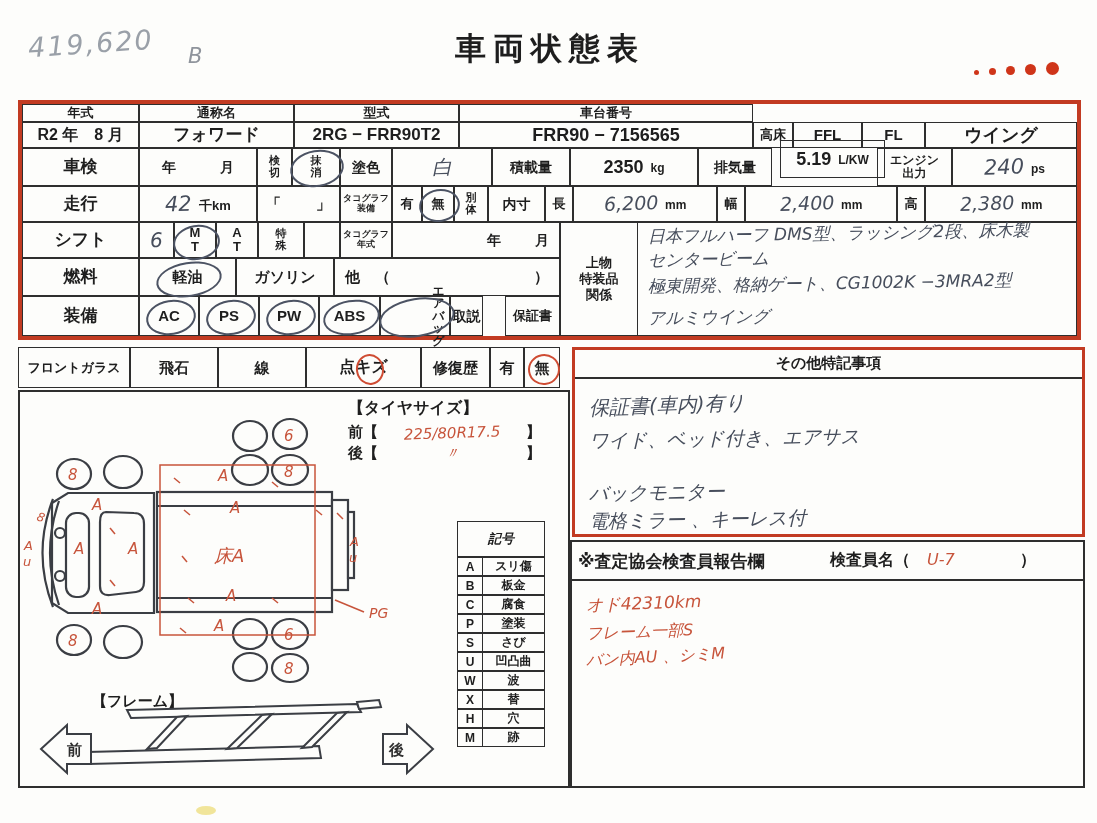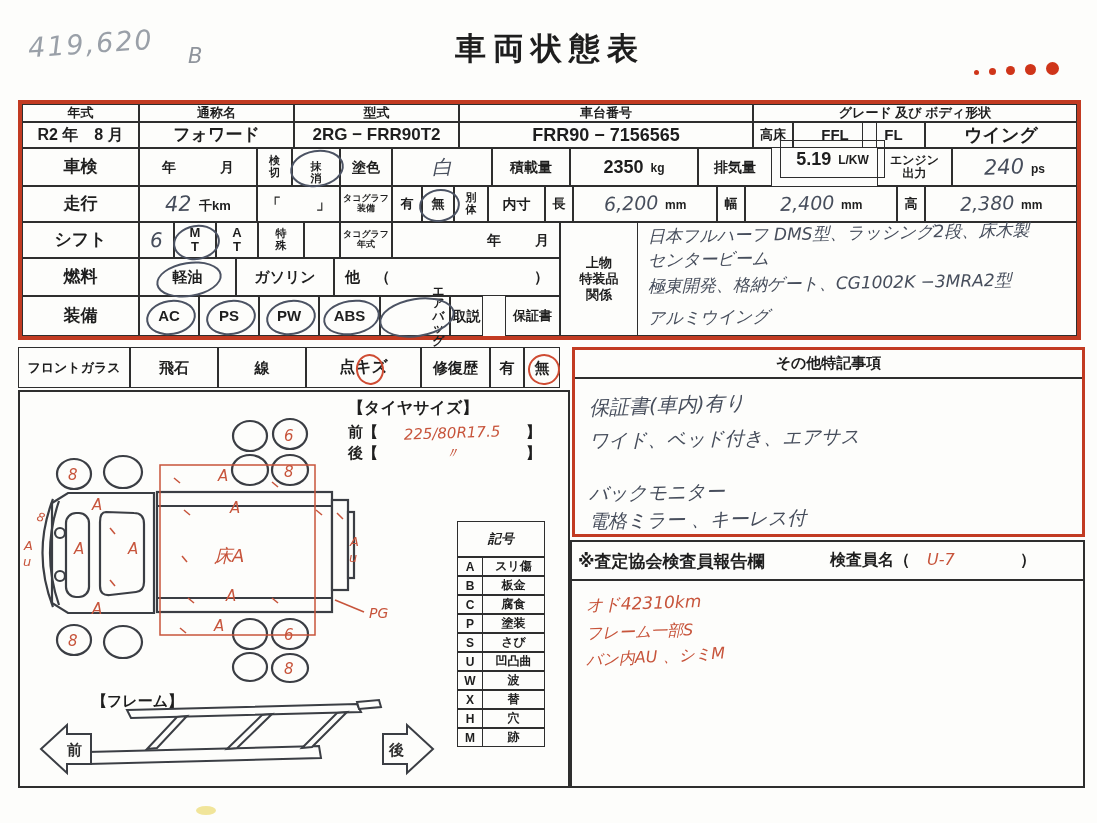--- a/index.html
+++ b/index.html
@@ -44,40 +44,39 @@
     <span class="dot" style="left:73px;top:42px;width:11px;height:11px;"></span>
     <span class="dot" style="left:94px;top:40px;width:13px;height:13px;"></span>
   </div>
 
   <div class="abs" style="left:18px;top:100px;width:1063px;height:240px;box-sizing:border-box;border:4px solid #c23b22;">
 
     <div class="cell lbl f13" style="left:0;top:0;width:117px;height:18px;">年式</div>
     <div class="cell lbl f13" style="left:117px;top:0;width:155px;height:18px;">通称名</div>
     <div class="cell lbl f13" style="left:272px;top:0;width:165px;height:18px;">型式</div>
     <div class="cell lbl f13" style="left:437px;top:0;width:294px;height:18px;">車台番号</div>
-    <div class="cell lbl f13" style="left:731px;top:0;width:324px;height:18px;">グレード 及び ボディ形状</div>
 
     <div class="cell lbl f16" style="left:0;top:18px;width:117px;height:26px;">R2 年　8 月</div>
     <div class="cell lbl f17" style="left:117px;top:18px;width:155px;height:26px;">フォワード</div>
     <div class="cell lbl f17" style="left:272px;top:18px;width:165px;height:26px;">2RG − FRR90T2</div>
     <div class="cell lbl f18" style="left:437px;top:18px;width:294px;height:26px;">FRR90 − 7156565</div>
     <div class="cell lbl f13" style="left:731px;top:18px;width:40px;height:26px;">高床</div>
-    <div class="cell lbl f15" style="left:771px;top:18px;width:84px;height:26px;">FFL</div>
+    <div class="cell lbl f15" style="left:771px;top:18px;width:69px;height:26px;">FFL</div>
     <div class="cell lbl f15" style="left:840px;top:18px;width:63px;height:26px;">FL</div>
     <div class="cell lbl f18" style="left:903px;top:18px;width:152px;height:26px;">ウイング</div>
 
     <div class="cell lbl f17" style="left:0;top:44px;width:117px;height:38px;">車検</div>
     <div class="cell" style="left:117px;top:44px;width:118px;height:38px;justify-content:space-around;font-weight:bold;font-size:14px;">
       <span>年</span>
       <span>月</span>
     </div>
     <div class="cell" style="left:235px;top:44px;width:35px;height:38px;">
         <span class="stack f11">検切</span>
       </div>
-    <div class="cell" style="left:270px;top:44px;width:48px;height:38px;align-items:flex-end;">
+    <div class="cell" style="left:270px;top:44px;width:48px;height:38px;">
         <span class="stack f11">抹消</span>
       </div>
     <div class="cell lbl f14" style="left:318px;top:44px;width:52px;height:38px;">塗色</div>
     <div class="cell" style="left:370px;top:44px;width:100px;height:38px;">
         <span class="hw rot" style="font-size:20px;">白</span>
       </div>
     <div class="cell lbl f14" style="left:470px;top:44px;width:78px;height:38px;">積載量</div>
     <div class="cell" style="left:548px;top:44px;width:128px;height:38px;">
       <div class="valunit">
           <span class="lbl f18">2350</span>

